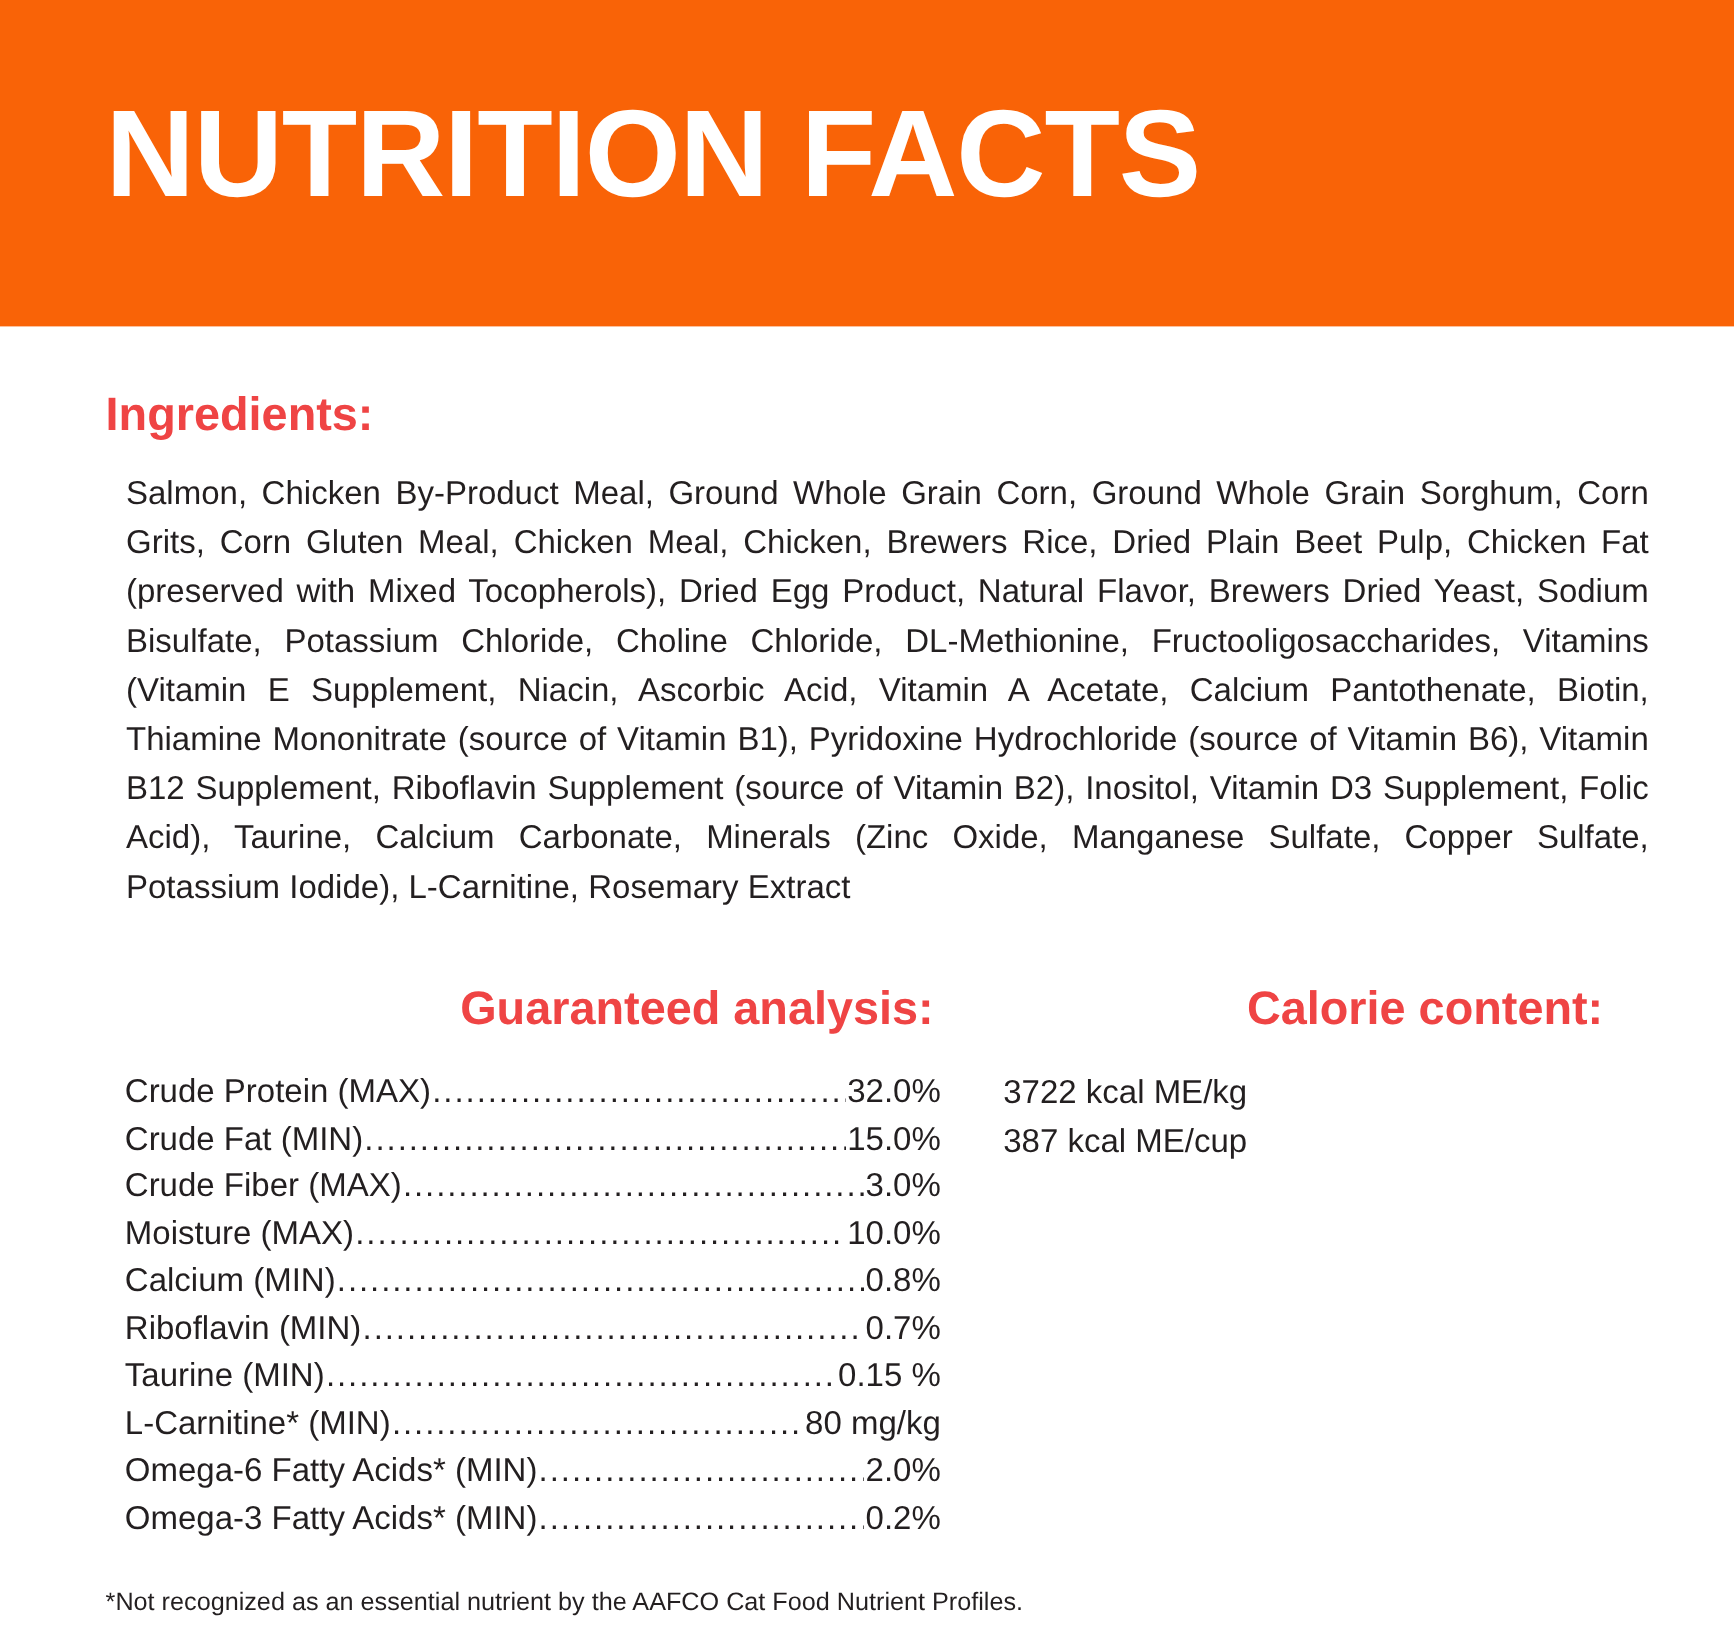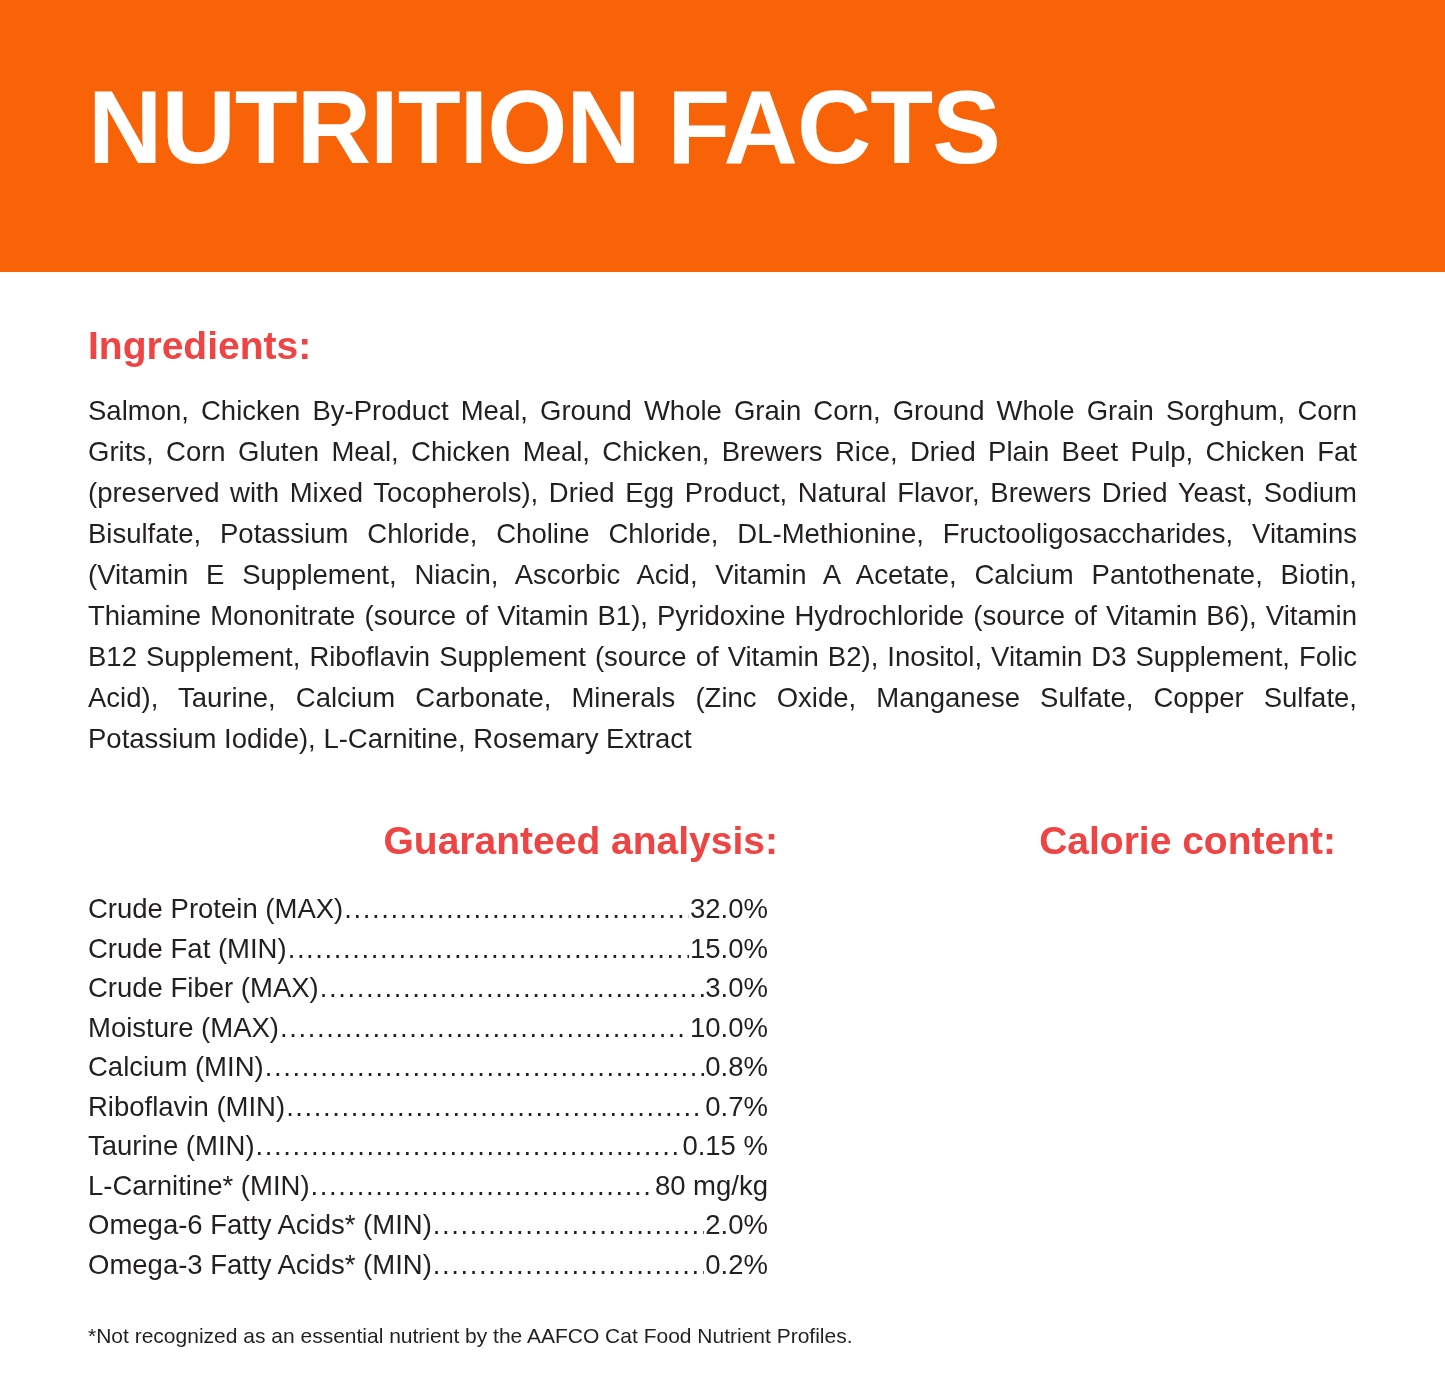--- a/index.html
+++ b/index.html
@@ -52,41 +52,41 @@
   #ingredients-heading {
     margin-top: 52px;
     margin-bottom: 22px;
   }
   .ingredients-text {
     font-size: 27.5px;
     line-height: 41px;
     text-align: justify;
     text-justify: inter-word;
     color: #231f20;
-    margin: 0;
+    margin: 17px;
     width: 1269px;
   }
   .two-col {
     display: flex;
     margin-top: 60px;
   }
   .col-left {
     width: 690px;
   }
   .col-right {
     width: 500px;
     padding-left: 58px;
   }
   #analysis-heading, #calorie-heading {
     margin-bottom: 26px;
     text-align: right;
   }
   .ga-list {
     list-style: none;
-    margin: 0;
+    margin: 16px;
     padding: 0;
   }
   .ga-row {
     display: flex;
     align-items: baseline;
     font-size: 27.5px;
     line-height: 39.5px;
     color: #231f20;
     width: 680px;
     white-space: nowrap;
@@ -187,20 +187,24 @@
             <li class="ga-row">
               <span class="ga-label">Omega-3 Fatty Acids* (MIN)</span>
               <span class="ga-dots">..........................................................................................</span>
               <span class="ga-value">0.2%</span>
             </li>
           </ul>
       </div>
 
       <div class="col-right">
         <h2 class="section-heading" id="calorie-heading">Calorie content:</h2>
+        <div id="calorie-lines">
+            <div class="calorie-line">3722 kcal ME/kg</div>
+            <div class="calorie-line">387 kcal ME/cup</div>
+          </div>
       </div>
 
     </div>
   </div>
 
   <div class="footnote">*Not recognized as an essential nutrient by the AAFCO Cat Food Nutrient Profiles.</div>
 
 </div>
 
 </body></html>

